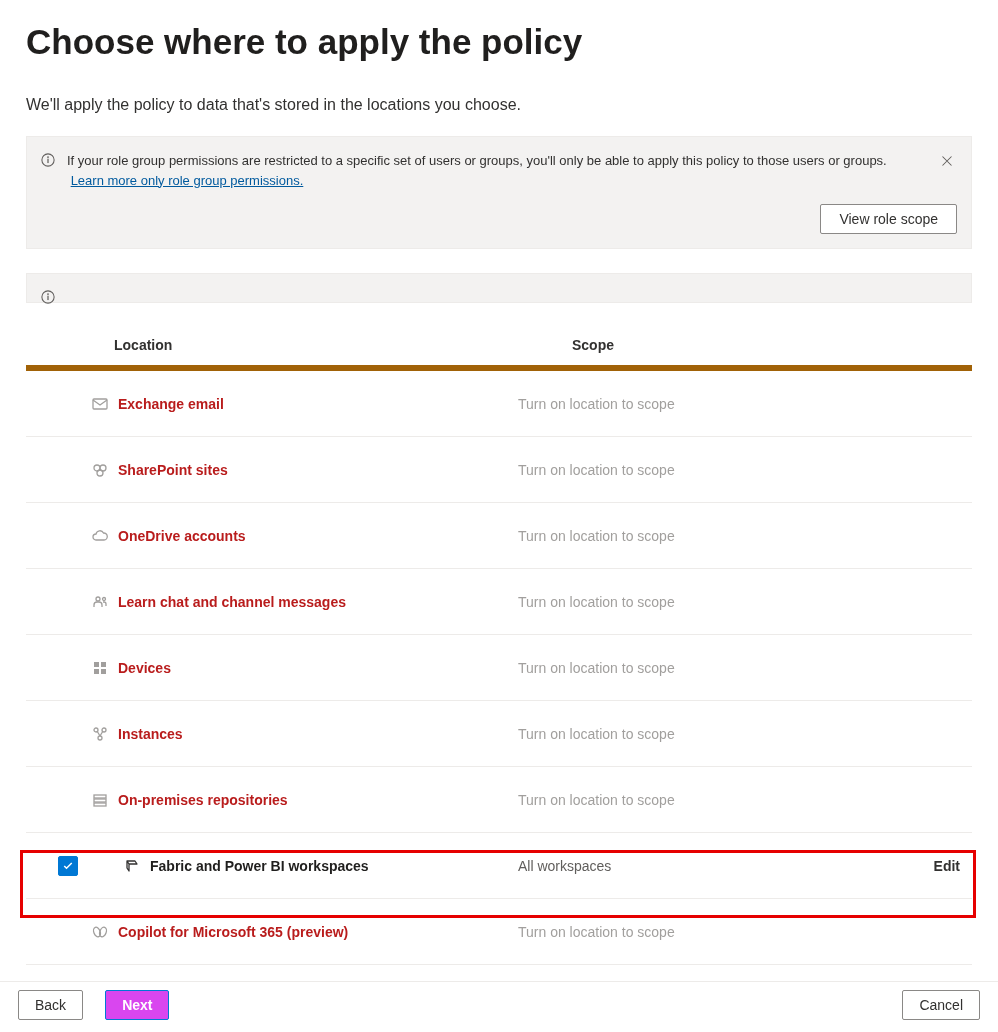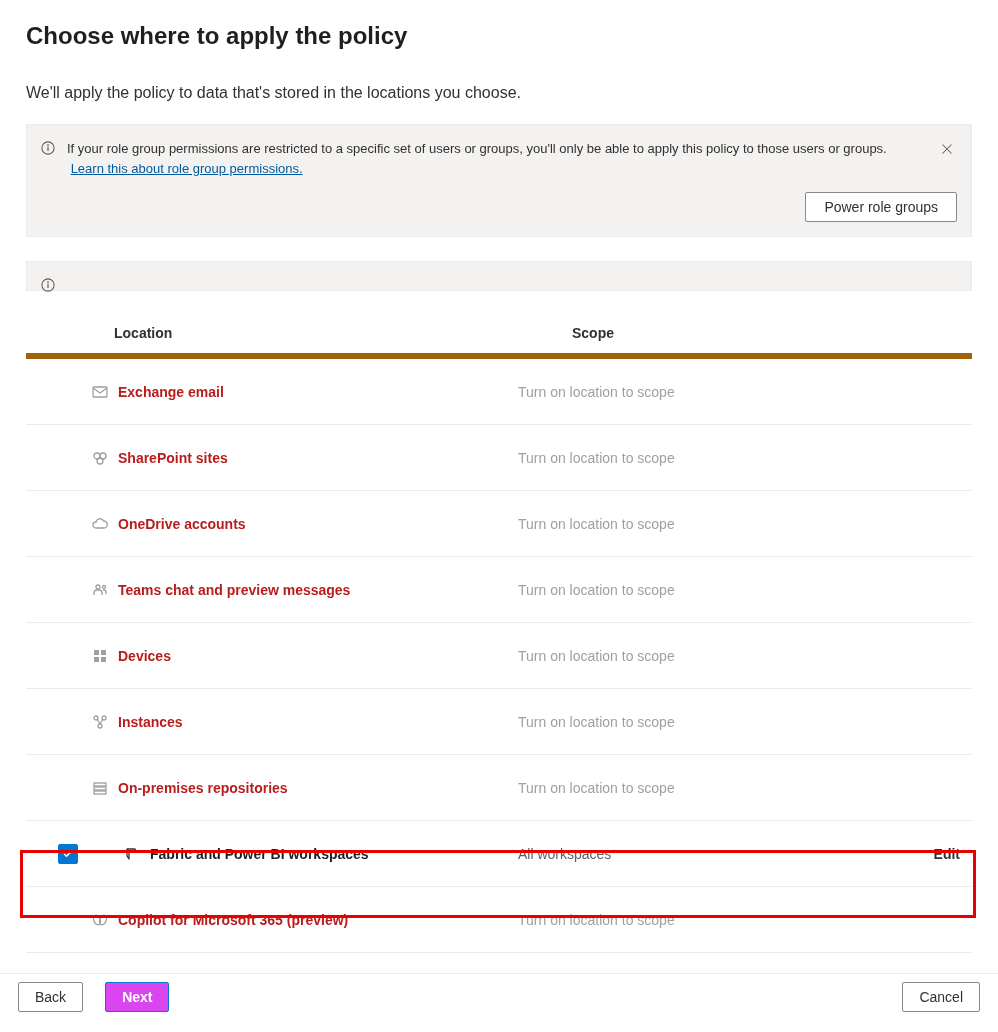--- a/index.html
+++ b/index.html
@@ -9,21 +9,21 @@
   color: #323130;
   background: #fff;
   width: 998px;
   height: 1032px;
   position: relative;
 }
 .page {
   padding: 22px 26px 0 26px;
 }
 h1 {
-  font-size: 24px;
+  font-size: 35px;
   font-weight: 600;
   color: #201f1e;
   margin-bottom: 34px;
 }
 .subtext {
   font-size: 16px;
   color: #323130;
   margin-bottom: 22px;
 }
 .infobar {
@@ -115,21 +115,21 @@
   width: 20px; height: 20px;
   margin-right: 8px;
 }
 .chk {
   width:20px; height:20px; border-radius:2px; display:inline-flex;
   align-items:center; justify-content:center;
 }
 .chk.checked { background:#0078d4; border:1px solid #0078d4; color:#fff; }
 .footer {
   position: absolute;
-  bottom: 12px; left:0; right:0;
+  bottom: 4px; left:0; right:0;
   border-top: 1px solid #edebe9;
   padding: 8px 18px;
   display:flex;
   gap:22px;
   align-items:flex-start;
   background:#fff;
 }
 .footer .btn { padding: 6px 16px; }
 .footer .spacer { flex:1; }
 .editlink { cursor:pointer; color:#323130; }
@@ -144,29 +144,29 @@
   <div class="infobar">
     <span class="iconcol">
       <svg viewBox="0 0 16 16" width="14" height="14">
           <circle cx="8" cy="8" r="7" fill="none" stroke="#605e5c" stroke-width="1.2"></circle>
           <circle cx="8" cy="4.6" r="1" fill="#605e5c"></circle>
           <rect x="7.3" y="6.5" width="1.4" height="5" fill="#605e5c"></rect>
         </svg>
     </span>
     <div class="msg">
       <span>If your role group permissions are restricted to a specific set of users or groups, you'll only be able to apply this policy to those users or groups.</span>
-      &nbsp;<a href="#">Learn this about role group permissions.</a>
+      &nbsp;<a href="#">Learn more only role group permissions.</a>
     </div>
     <div class="closebtn">
       <svg viewBox="0 0 16 16" width="12" height="12">
           <path d="M2 2 L14 14 M14 2 L2 14" stroke="#605e5c" stroke-width="1.4"></path>
         </svg>
     </div>
     <div class="actions">
-      <button class="btn">Power role groups</button>
+      <button class="btn">View role scope</button>
     </div>
   </div>
 
   <div class="infobar compact">
     <span class="iconcol">
       <svg viewBox="0 0 16 16" width="14" height="14">
           <circle cx="8" cy="8" r="7" fill="none" stroke="#605e5c" stroke-width="1.2"></circle>
           <circle cx="8" cy="4.6" r="1" fill="#605e5c"></circle>
           <rect x="7.3" y="6.5" width="1.4" height="5" fill="#605e5c"></rect>
         </svg>
@@ -220,21 +220,21 @@
         </div>
         <div class="trow disabled">
           <div class="col-loc">
             <span class="ico">
               <svg viewBox="0 0 16 16">
                 <circle cx="6" cy="5" r="2" fill="none" stroke="currentColor" stroke-width="1.3"></circle>
                 <circle cx="12" cy="5" r="1.5" fill="none" stroke="currentColor" stroke-width="1.3"></circle>
                 <path d="M2 13v-2a3 3 0 013-3h2a3 3 0 013 3v2M11 8h1a2 2 0 012 2v2" fill="none" stroke="currentColor" stroke-width="1.3"></path>
               </svg>
             </span>
-            <span class="locname">Teams chat and preview messages</span>
+            <span class="locname">Learn chat and channel messages</span>
           </div>
           <div class="col-scope">Turn on location to scope</div>
           <div class="col-action"></div>
         </div>
         <div class="trow disabled">
           <div class="col-loc">
             <span class="ico">
               <svg viewBox="0 0 16 16">
                 <rect x="2" y="2" width="5" height="5" fill="currentColor"></rect>
                 <rect x="9" y="2" width="5" height="5" fill="currentColor"></rect>

